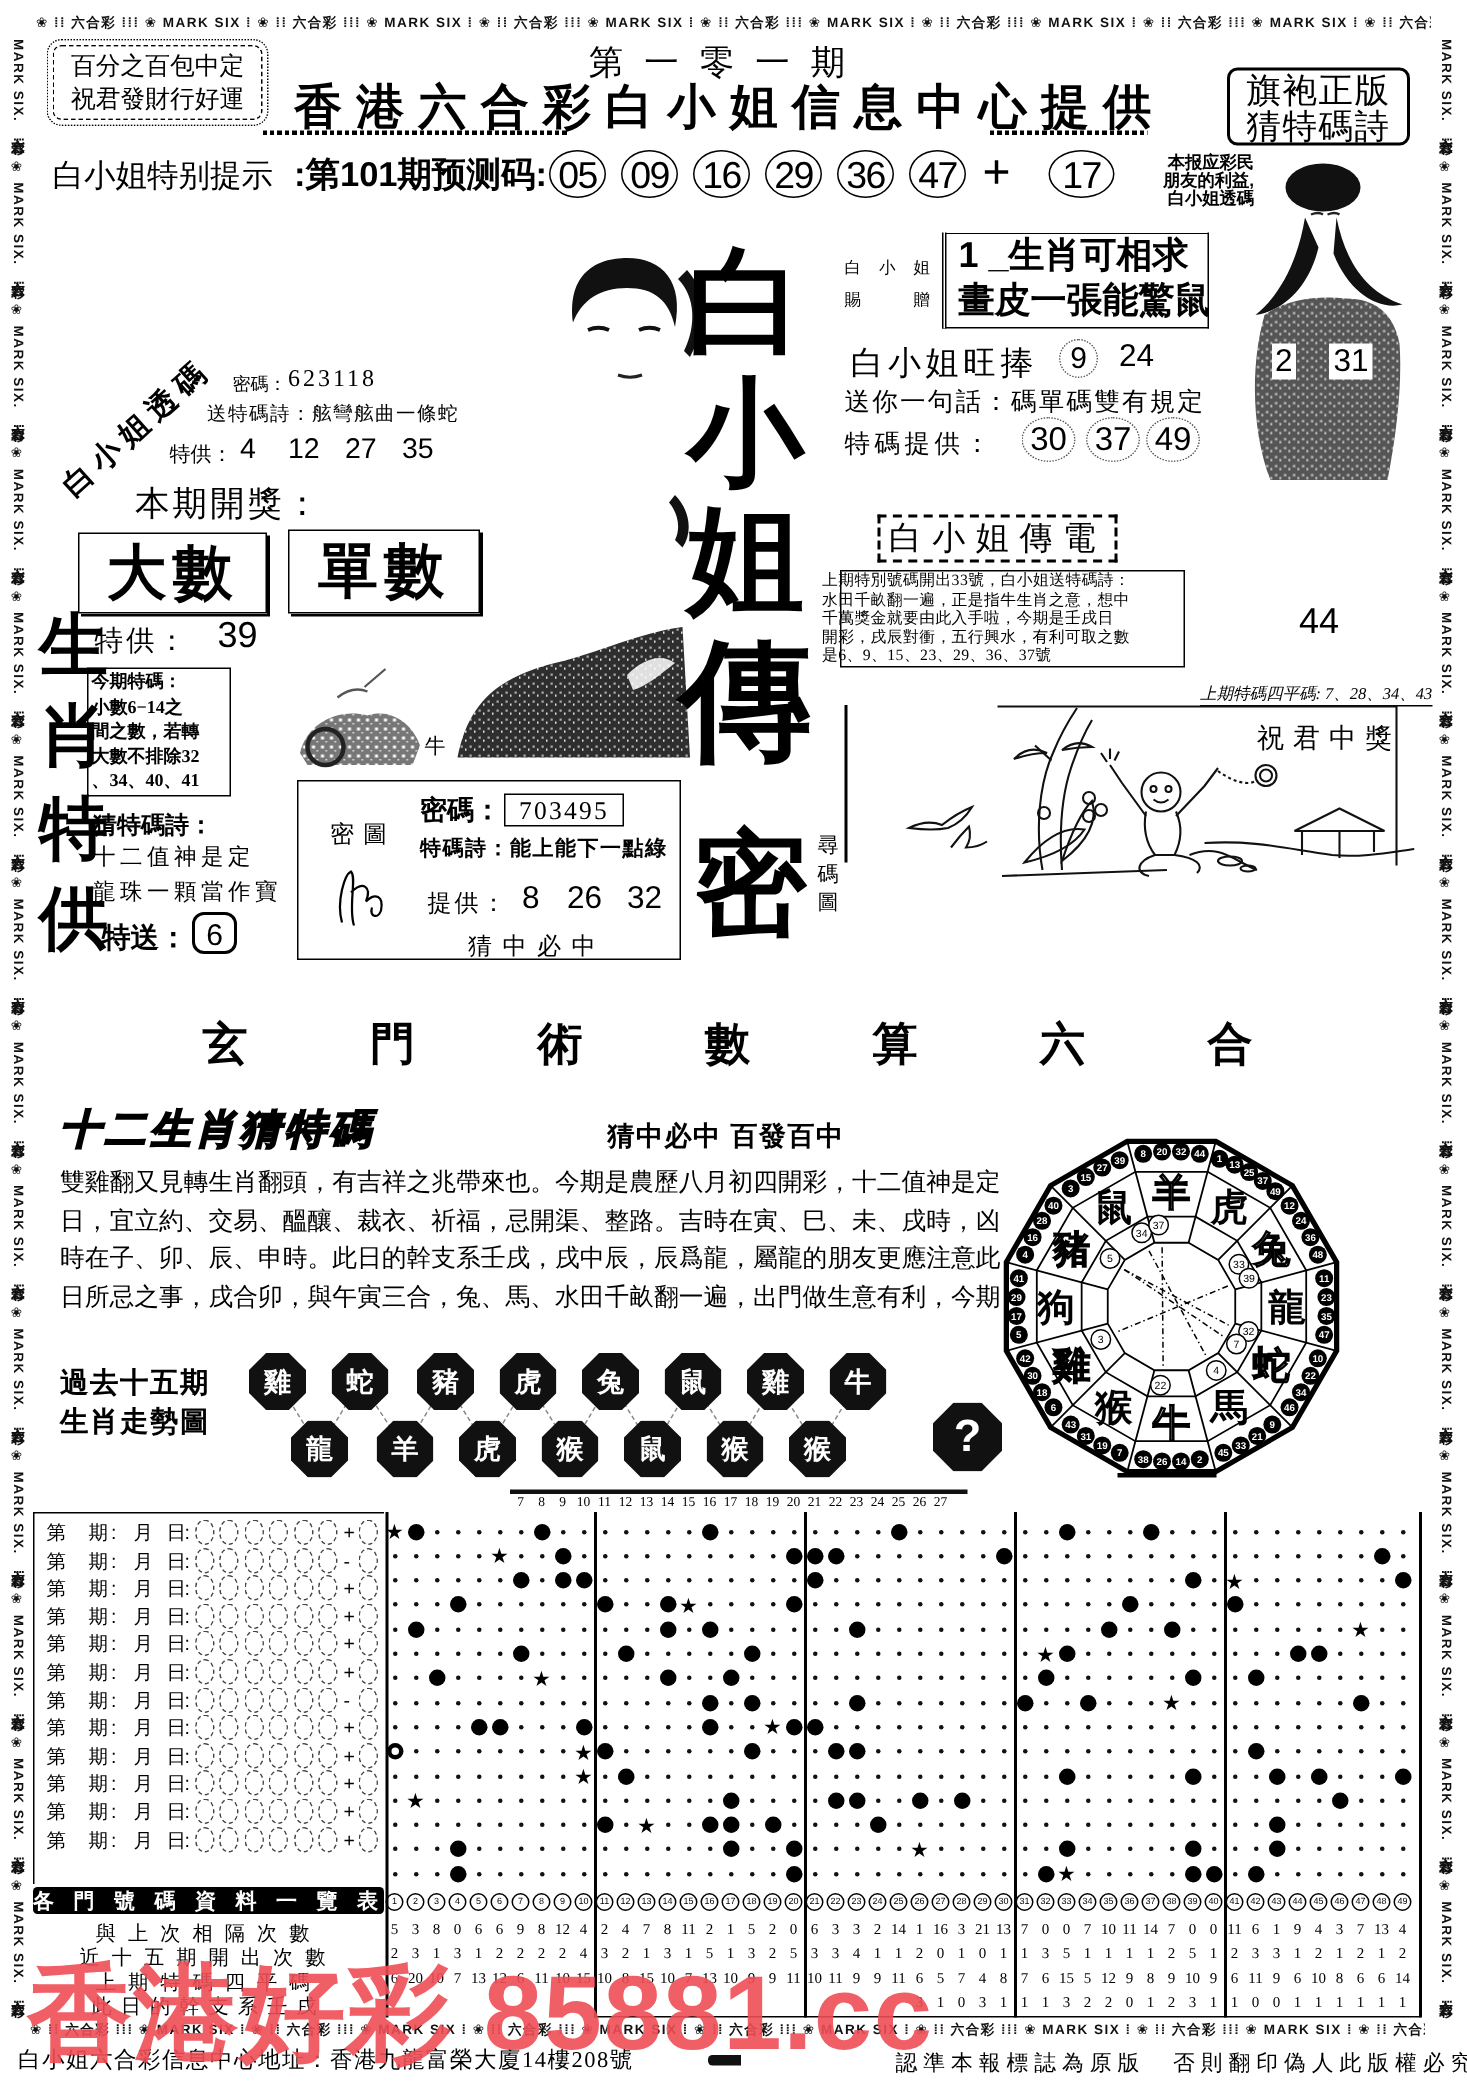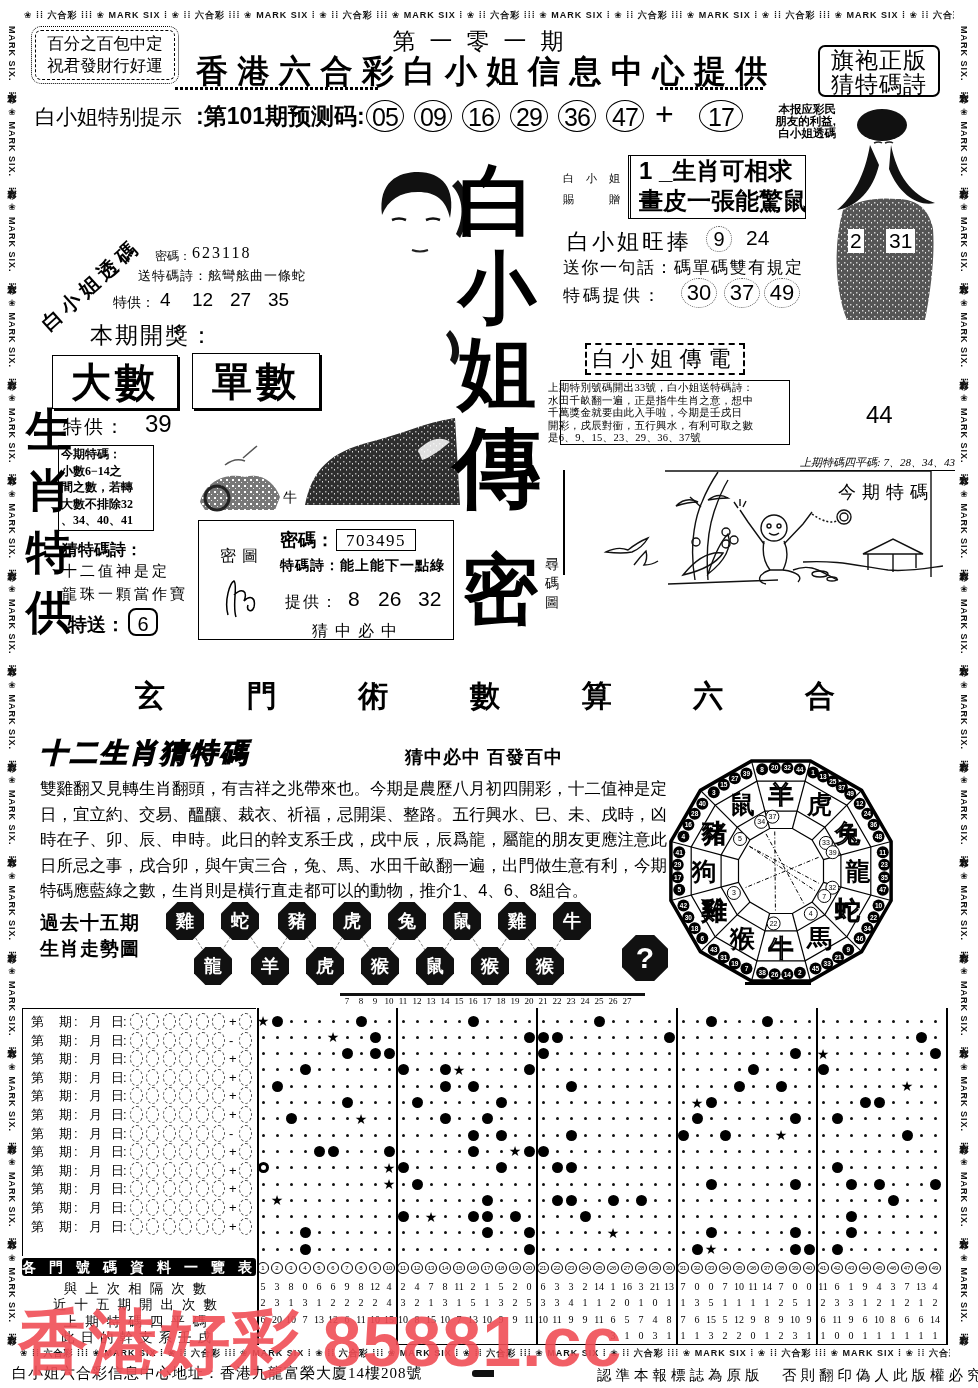--- a/index.html
+++ b/index.html
@@ -230,40 +230,39 @@
       <path d="M214,52 C225,60 235,62 240,58" stroke-dasharray="2 2"></path>
       <path d="M172,108 C160,112 158,120 168,122 M185,108 C200,110 205,115 200,120"></path>
       <path d="M195,108 C215,100 225,112 240,118"></path>
       <ellipse cx="222" cy="112" rx="8" ry="3"></ellipse>
         <ellipse cx="234" cy="117" rx="5" ry="2"></ellipse>
       <path d="M265,92 L295,77 L325,92 Z"></path>
       <path d="M270,92 L270,108 M295,92 L295,110 M318,92 L318,106"></path>
       <path d="M205,100 C240,98 260,104 290,108 C310,110 330,106 345,104"></path>
     </g>
   </svg>
-  <div class="abs serif nowrap" style="left:838px;top:480px;font-size:18px;letter-spacing:6px;">今期特碼</div>
+  <div class="abs serif nowrap" style="left:838px;top:480px;font-size:18px;letter-spacing:6px;">祝君中獎</div>
 
   <div class="abs mid-banner" style="left:135px;top:676px;width:700px;">
     <span>玄</span>
     <span>門</span>
     <span>術</span>
     <span>數</span>
     <span>算</span>
     <span>六</span>
     <span>合</span>
   </div>
 
   <div class="abs serif nowrap outline-title" style="left:40px;top:735px;">十二生肖猜特碼</div>
   <div class="abs nowrap" style="left:405px;top:745px;font-size:18px;font-weight:900;letter-spacing:1px;">猜中必中 百發百中</div>
   <div class="abs" style="left:40px;top:776px;width:640px;font-size:16.5px;line-height:25.5px;">
     <div class="nowrap">雙雞翻又見轉生肖翻頭，有吉祥之兆帶來也。今期是農歷八月初四開彩，十二值神是定</div>
-    <div class="nowrap">日，宜立約、交易、醞釀、裁衣、祈福，忌開渠、整路。五行興水、巳、未、戌時，凶</div>
+    <div class="nowrap">日，宜立約、交易、醞釀、裁衣、祈福，忌開渠、整路。吉時在寅、巳、未、戌時，凶</div>
     <div class="nowrap">時在子、卯、辰、申時。此日的幹支系壬戌，戌中辰，辰爲龍，屬龍的朋友更應注意此</div>
     <div class="nowrap">日所忌之事，戌合卯，與午寅三合，兔、馬、水田千畝翻一遍，出門做生意有利，今期</div>
-    <div class="nowrap">特碼應藍綠之數，生肖則是橫行直走都可以的動物，推介1、4、6、8組合。</div>
   </div>
   <div class="abs" style="left:40px;top:910px;font-size:19px;font-weight:900;line-height:26px;letter-spacing:1px;">
     <div class="nowrap">過去十五期</div>
     <div class="nowrap">生肖走勢圖</div>
   </div>
   <svg class="abs" style="left:160px;top:900px;" width="440" height="90" id="trend-lines">
       <polyline points="25,21 53,66 80,21 110,66 137,21 165,66 192,21 220,66 247,21 275,66 302,21 330,66 357,21 385,66 412,21" fill="none" stroke="#888" stroke-width="1" stroke-dasharray="3 2"></polyline>
     </svg>
   <div id="trend-badges"></div>
   <div class="abs badge" style="left:622px;top:935px;width:46px;height:46px;line-height:46px;font-size:30px;">?</div>

